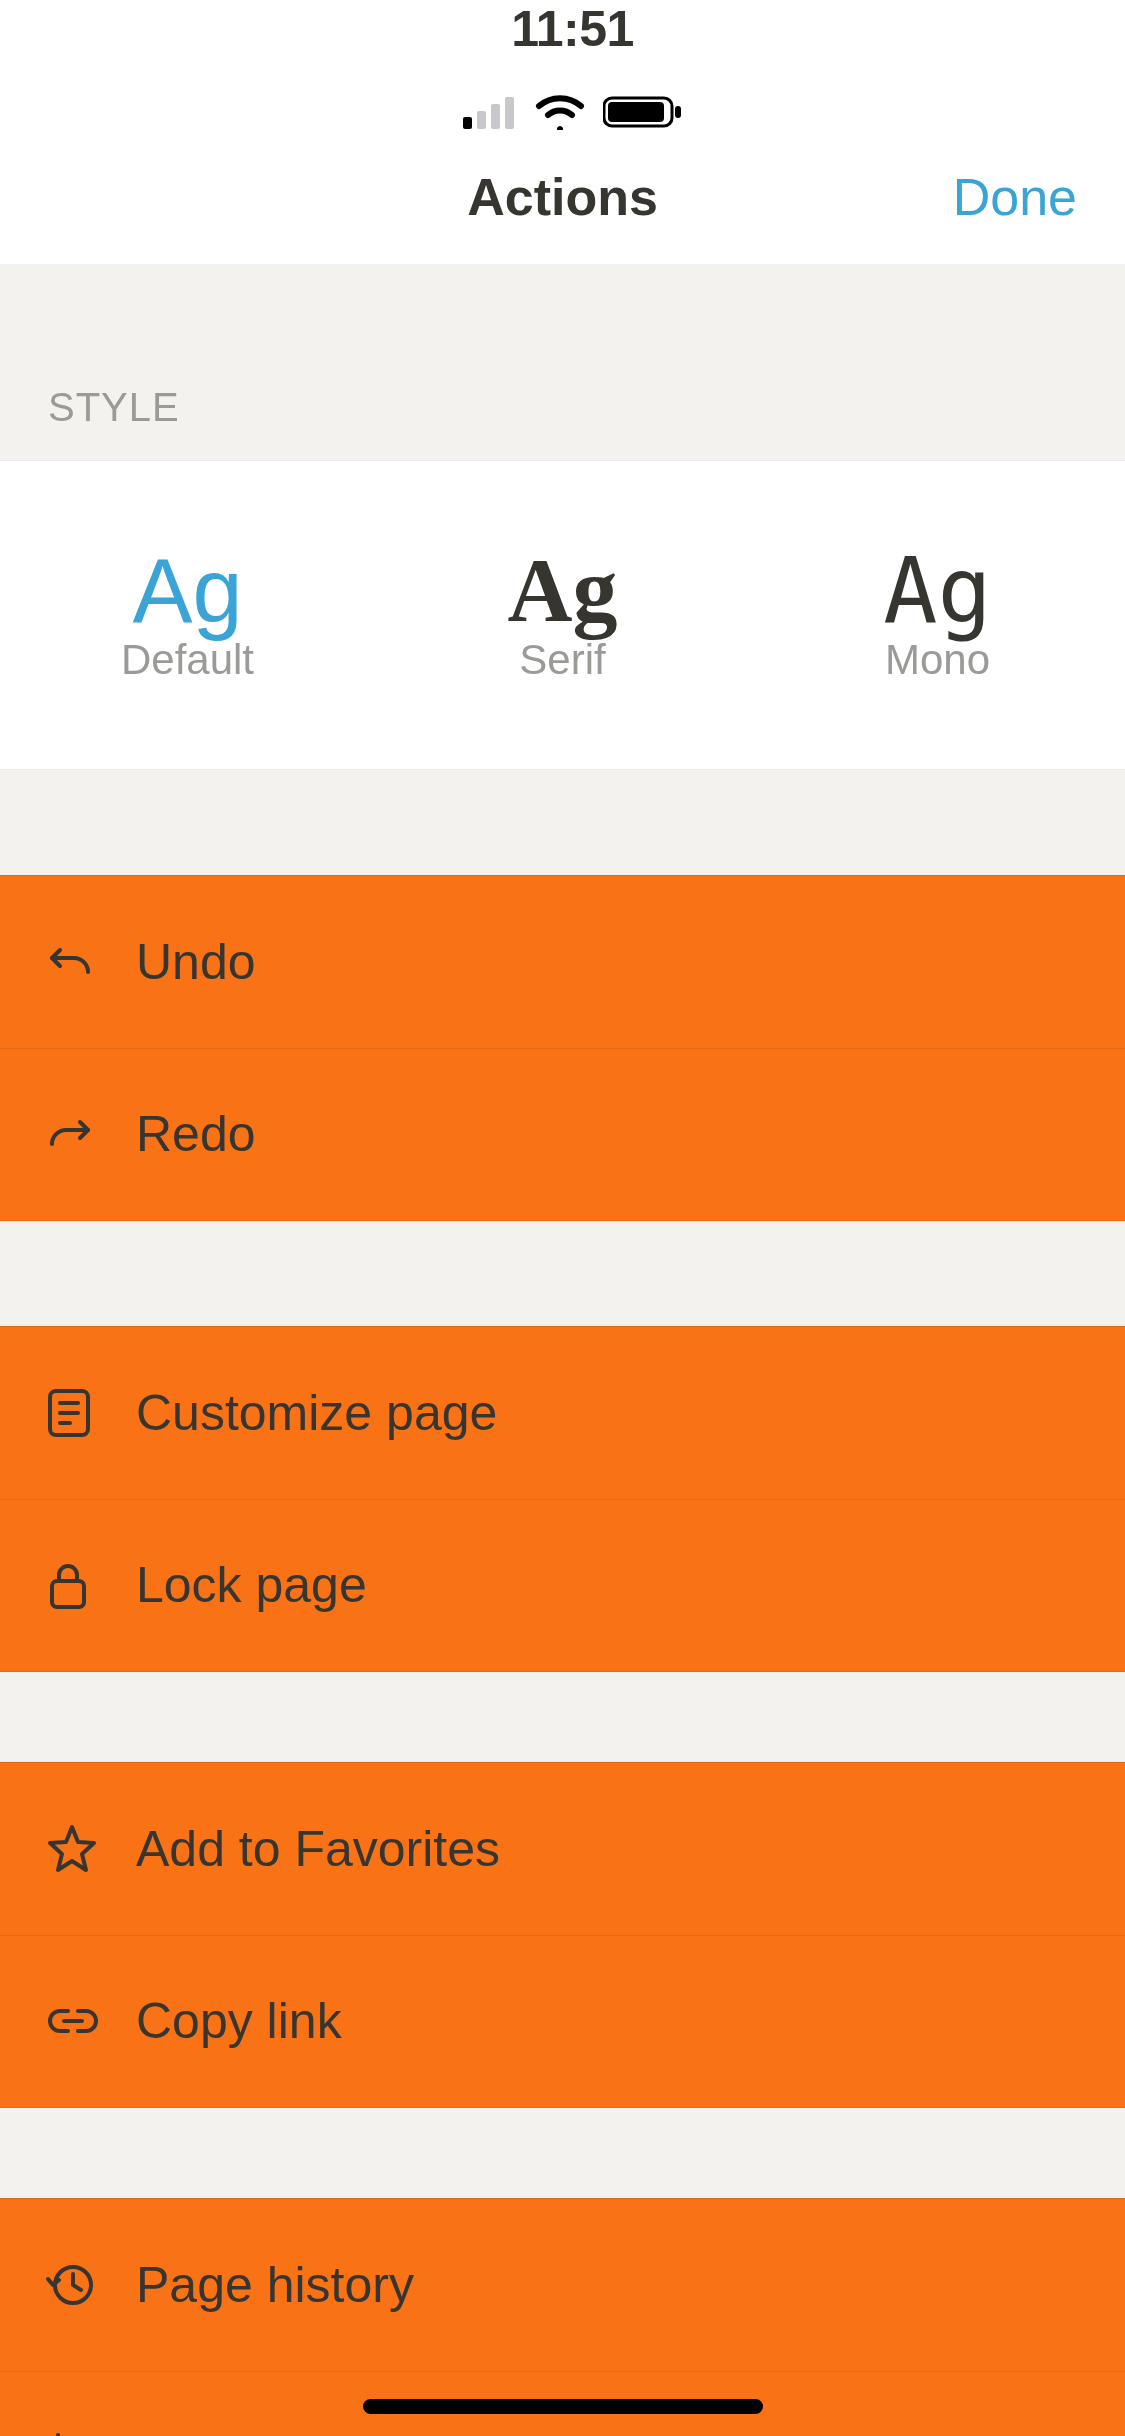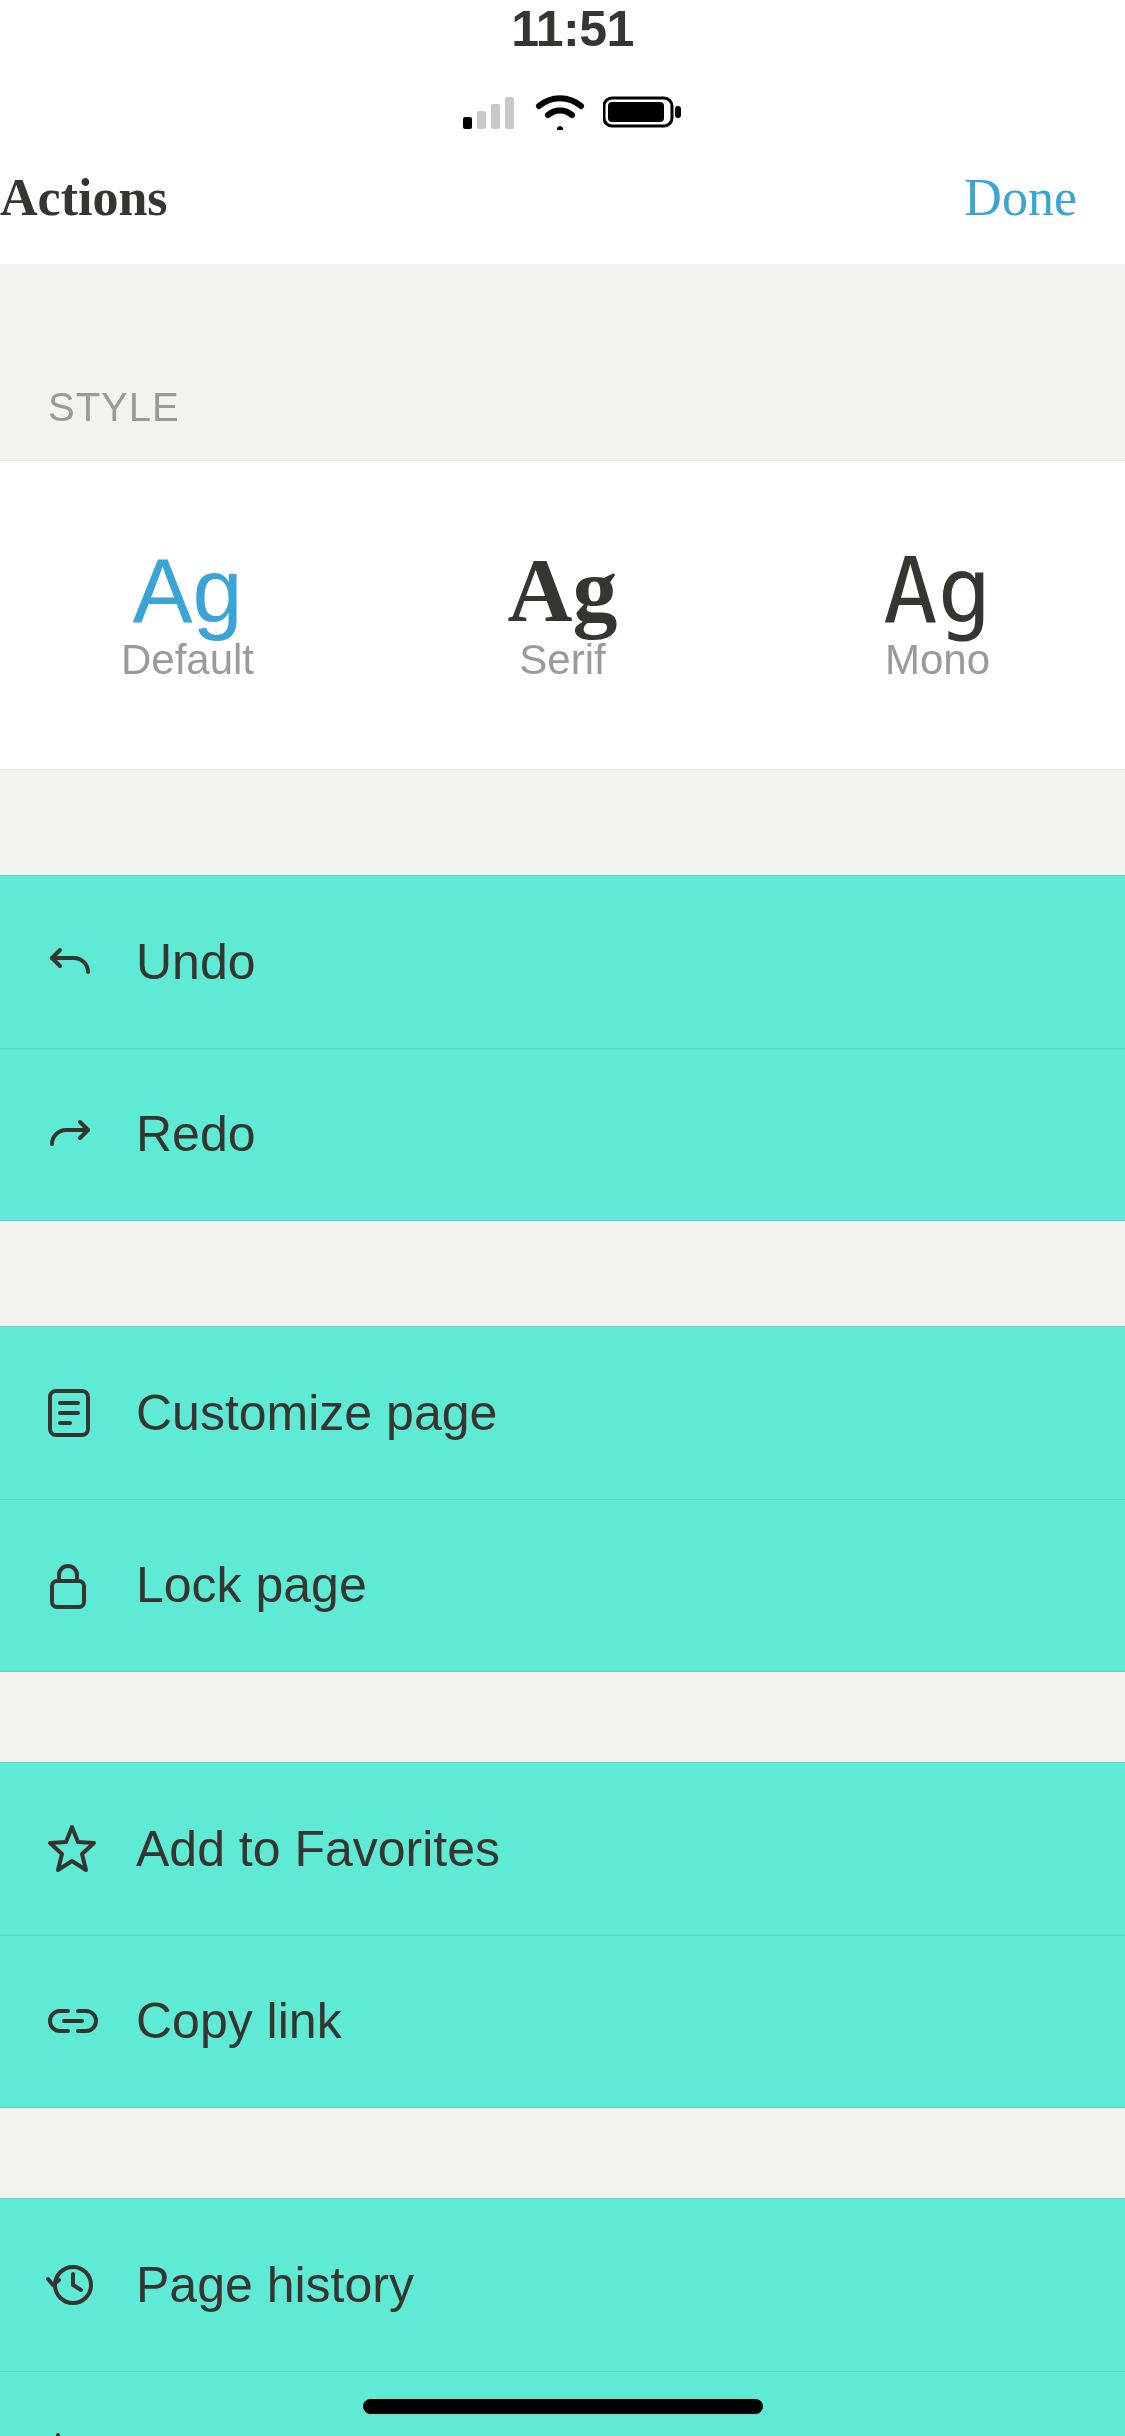--- a/index.html
+++ b/index.html
@@ -33,23 +33,23 @@
     gap: 18px;
   }
   .status-right svg { display: block; }
 
   
   .nav-bar {
     height: 135px;
     background: #ffffff;
     display: flex;
     align-items: center;
+    justify-content: center;
     position: relative;
     border-bottom: 1px solid rgba(0,0,0,0.06);
-    font-family: Liberation Serif, serif;
   }
   .nav-title {
     font-size: 52px;
     font-weight: 600;
     color: #37352f;
   }
   .nav-done {
     position: absolute;
     right: 48px;
     font-size: 52px;
@@ -98,21 +98,21 @@
     font-size: 42px;
     color: #9b9a97;
   }
 
   
   .group-spacer { height: 105px; }
   .group-spacer-short { height: 90px; }
 
   
   .list-group {
-    background: #5eead4;
+    background: #f97316;
     border-top: 1px solid rgba(0,0,0,0.08);
     border-bottom: 1px solid rgba(0,0,0,0.08);
   }
   .list-item {
     height: 172px;
     display: flex;
     align-items: center;
     padding-left: 46px;
     position: relative;
   }

